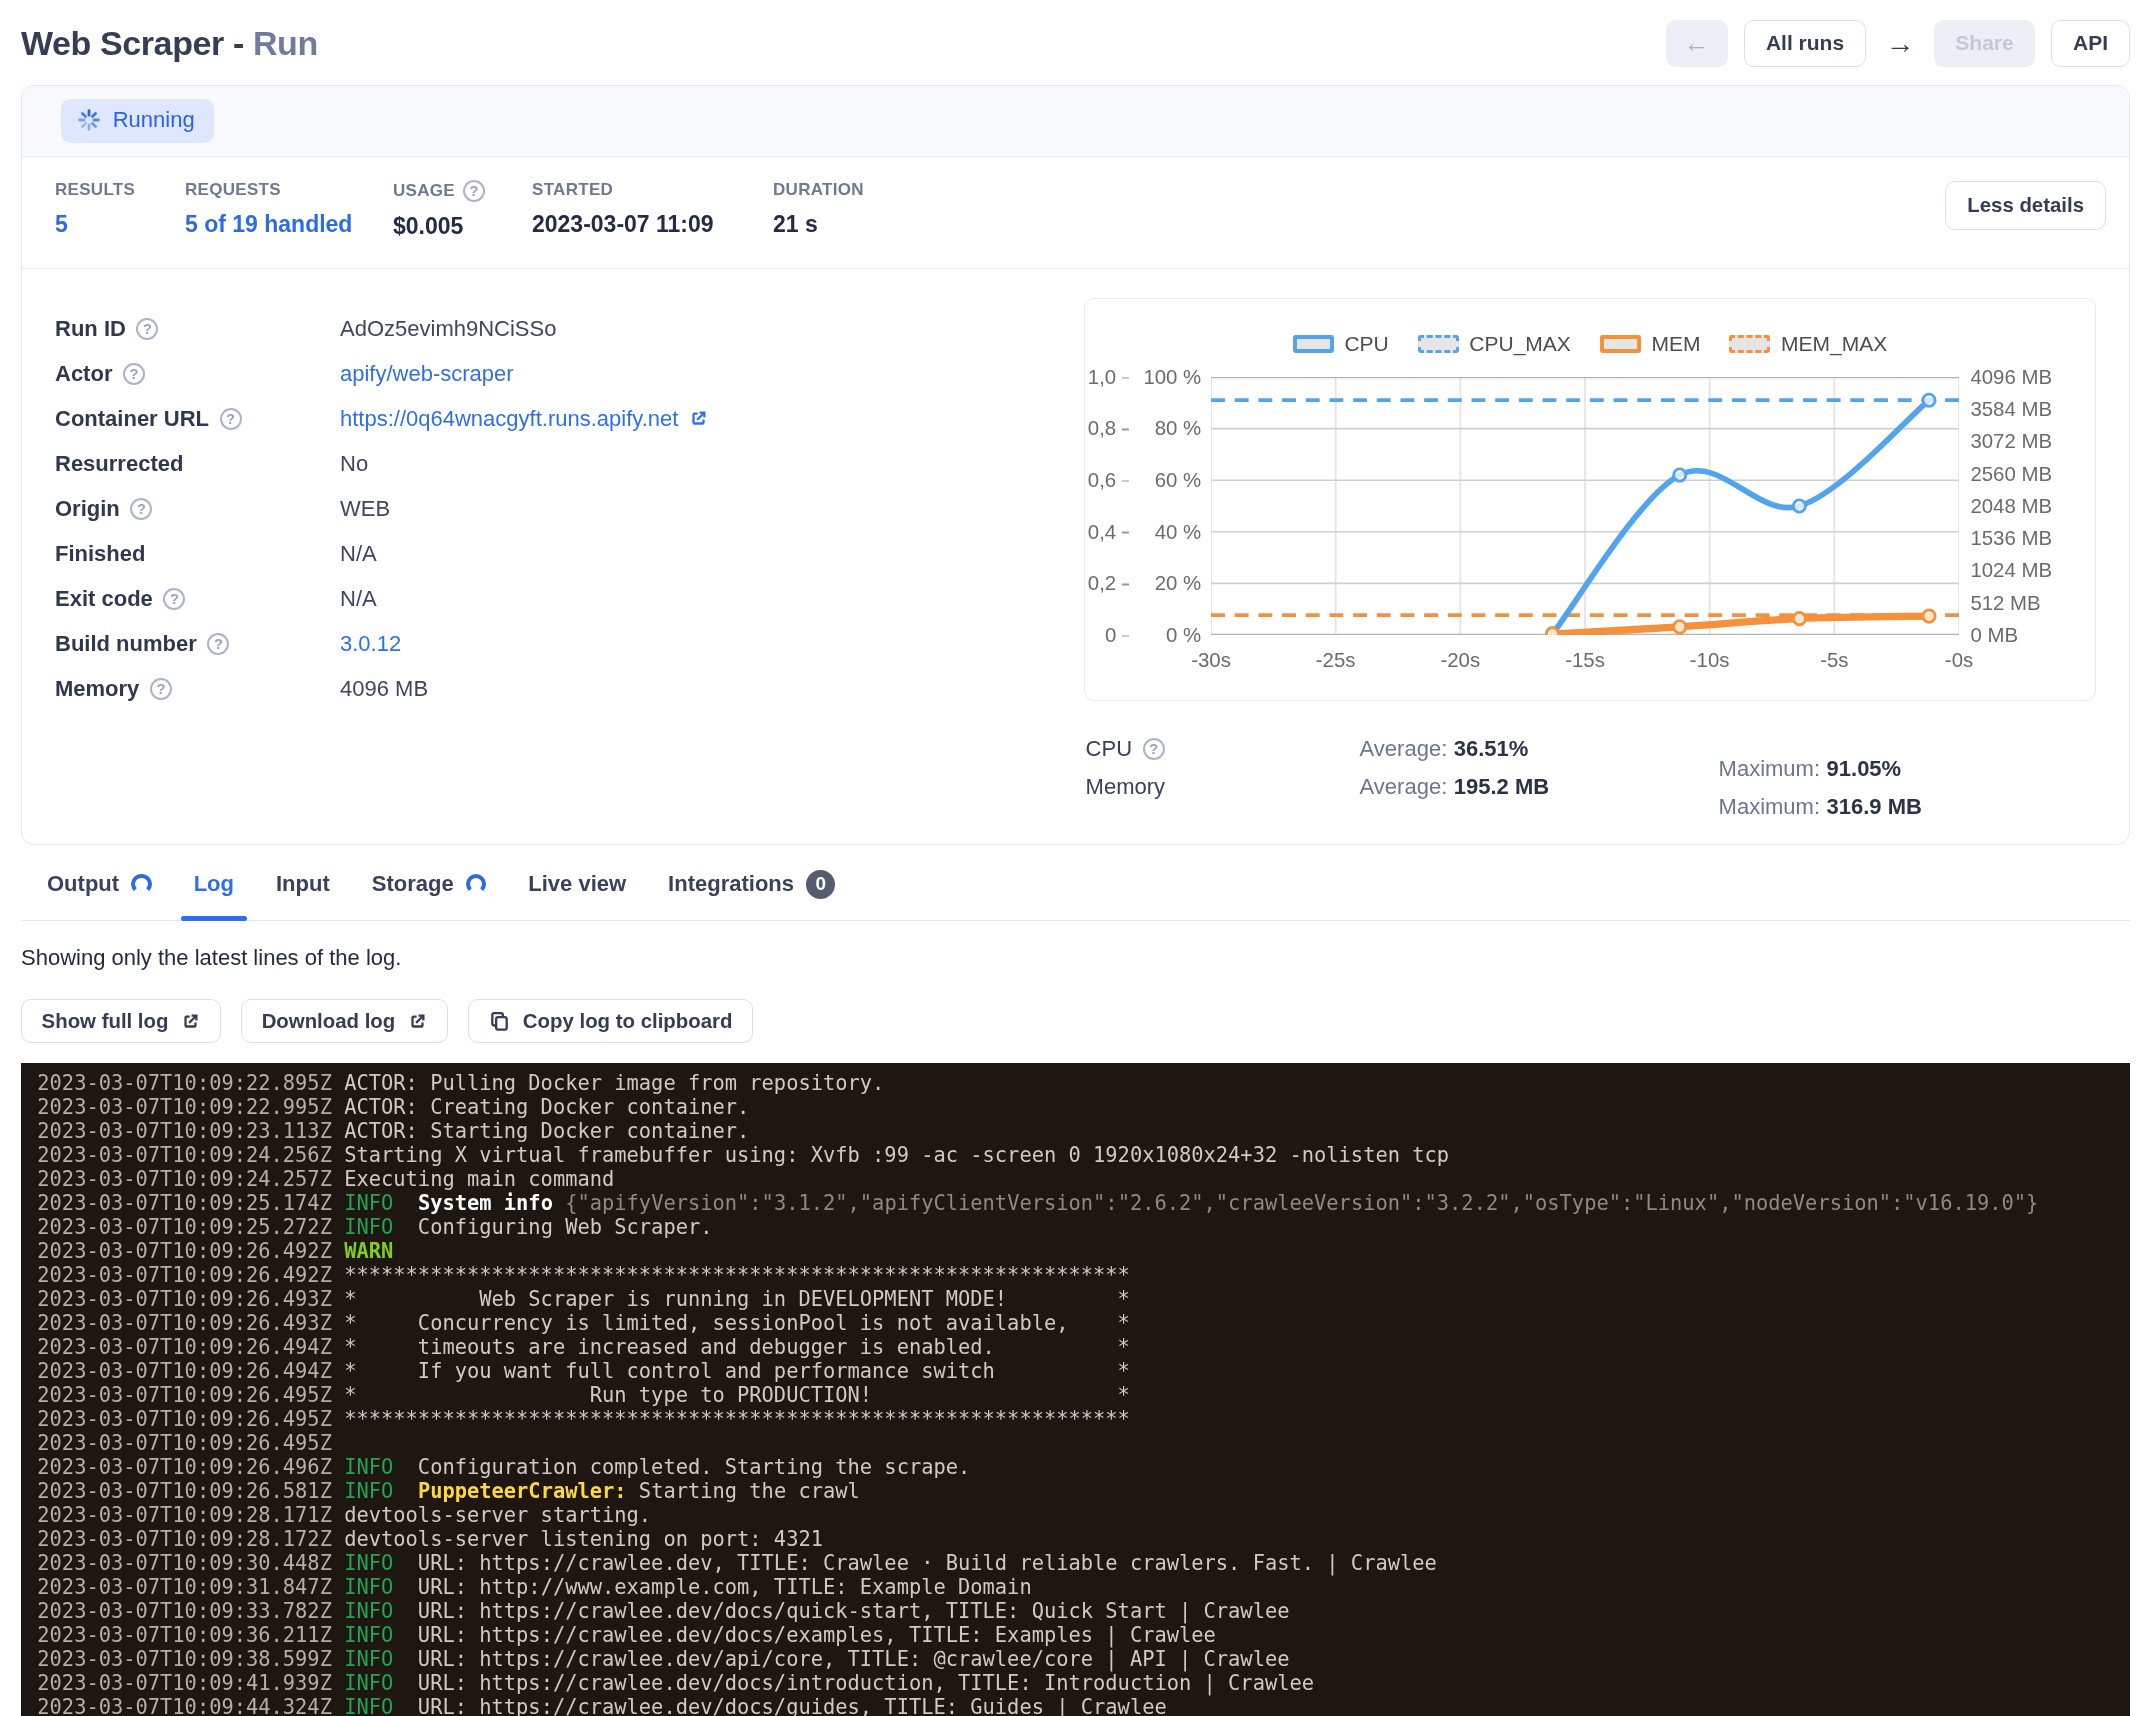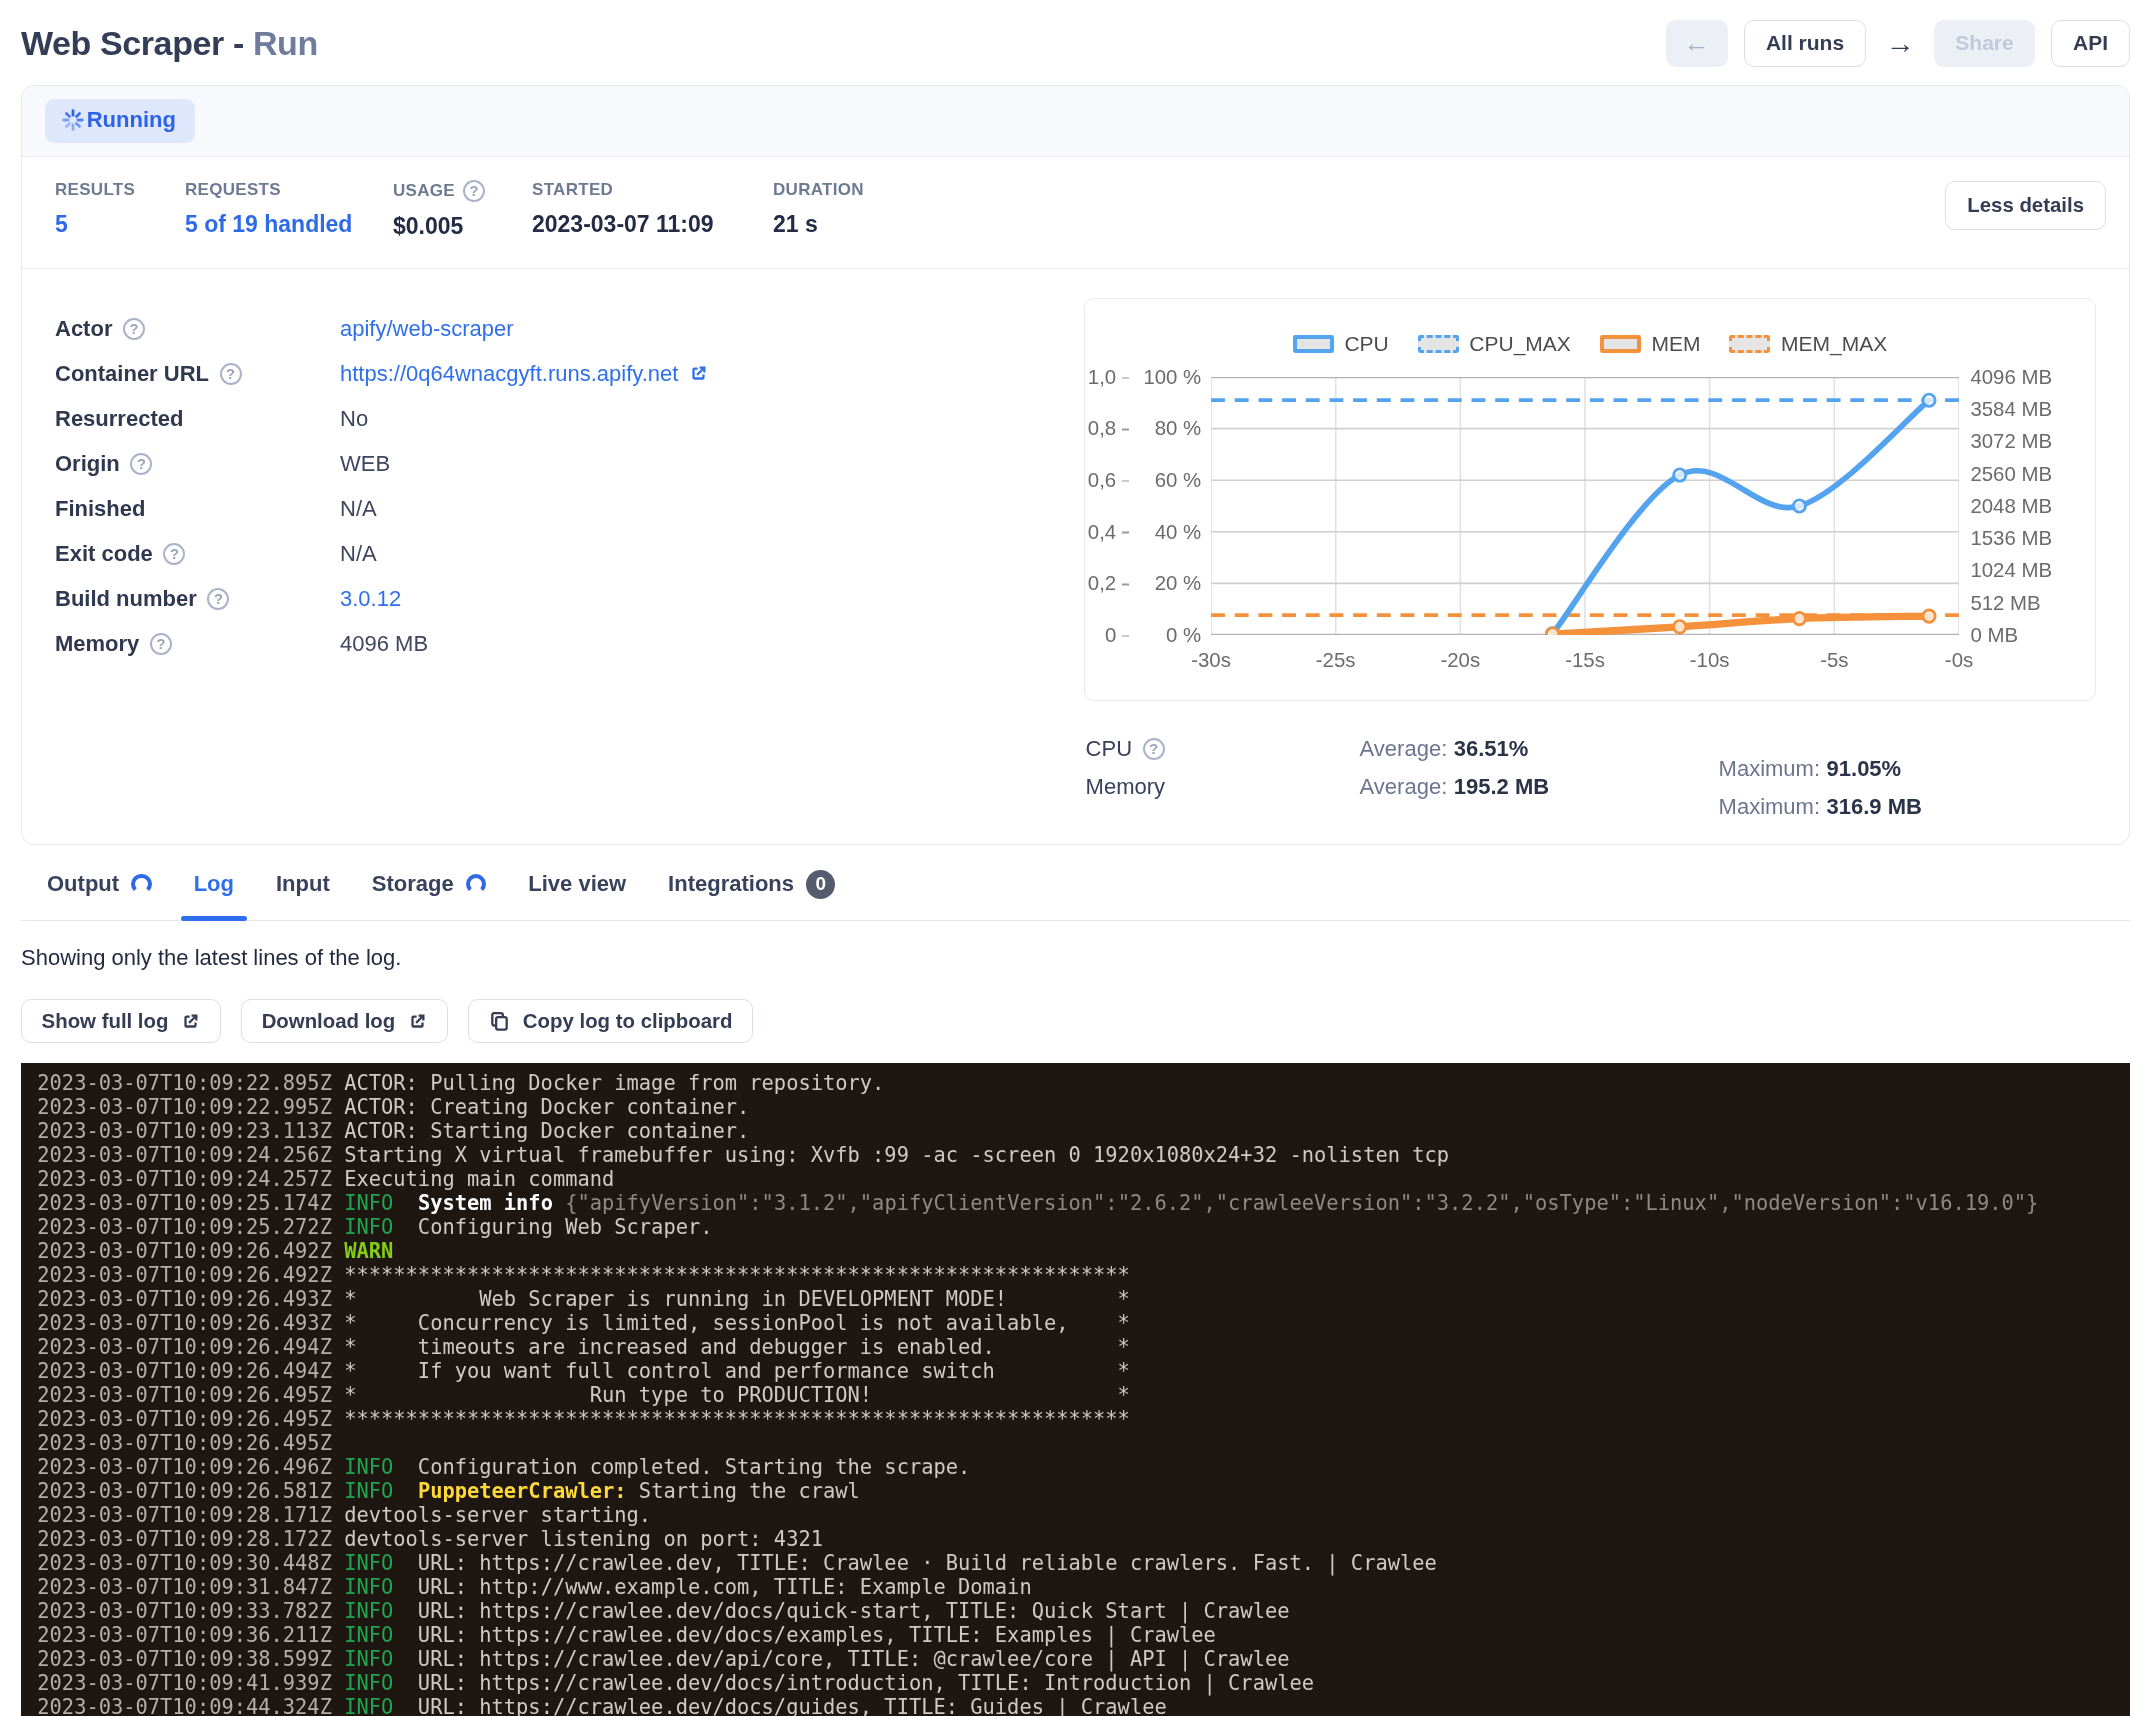--- a/index.html
+++ b/index.html
@@ -16,22 +16,22 @@
     display: inline-flex; align-items: center; justify-content: center; gap: 11.4px;
     padding: 0 21px; background: #fff; border: 1.6px solid #d9dee9; cursor: pointer;
     font-family: "Liberation Sans", sans-serif; }
   .btn.muted { background: #edeff6; border: none; color: #a9b1c6; font-size: 26px; padding: 0 18px; }
   .btn.plain { border: none; background: none; font-size: 29px; color: #343d56; padding: 0 3.3px; }
   .btn.disabled { background: #edeff6; border: none; color: #c3c9d9; }
 
   
   .run-card { border: 1.6px solid #e3e7f0; border-radius: 13px; overflow: hidden; }
   .status-strip { background: #f7f9fd; padding: 13px 23px; border-bottom: 1.6px solid #e8ecf3; }
-  .badge-running { display: inline-flex; align-items: center; gap: 1px; background: #dee7fc;
-    color: #2c63ea; font-size: 22px; font-weight: bold; border-radius: 9.8px; padding: 8.2px 19.6px 9.8px 14.7px; }
+  .badge-running { display: inline-flex; align-items: center; gap: 11px; background: #dee7fc;
+    color: #2c63ea; font-size: 22px; font-weight: normal; border-radius: 9.8px; padding: 8.2px 19.6px 9.8px 14.7px; margin-left: 16px; }
 
   .stats-row { display: flex; align-items: flex-start; padding: 23px 33px 28px; border-bottom: 1.6px solid #e8ecf3; position: relative; }
   .stat { display: flex; flex-direction: column; gap: 11.4px; }
   .stat:nth-child(1){ width: 130px; } .stat:nth-child(2){ width: 208px; }
   .stat:nth-child(3){ width: 139px; } .stat:nth-child(4){ width: 241px; }
   .stat-label { font-size: 17px; font-weight: bold; letter-spacing: 0.3px; color: #6e7992;
     display: flex; align-items: center; gap: 8.2px; }
   .stat-value { font-size: 23px; font-weight: bold; color: #232c44; }
   .stat-value.link { color: #2d6ae8; }
   .less-details { position: absolute; right: 23px; top: 24.5px; height: 49px; font-size: 20.4px; }
@@ -170,20 +170,27 @@
           <div class="stat-label">
             <span>DURATION</span>
           </div>
           <div class="stat-value">21 s</div>
         </div>
         <button class="btn less-details">Less details</button>
     </div>
 
     <div class="details-section">
       <div class="details-list" id="details-list">
+          <div class="detail-row">
+            <div class="detail-label">
+              <span>Run ID</span>
+              <span class="qicon"></span>
+            </div>
+            <div class="detail-value">AdOz5evimh9NCiSSo</div>
+          </div>
           <div class="detail-row">
             <div class="detail-label">
               <span>Actor</span>
               <span class="qicon"></span>
             </div>
             <div class="detail-value">
               <span class="link">apify/web-scraper</span>
             </div>
           </div>
           <div class="detail-row">

